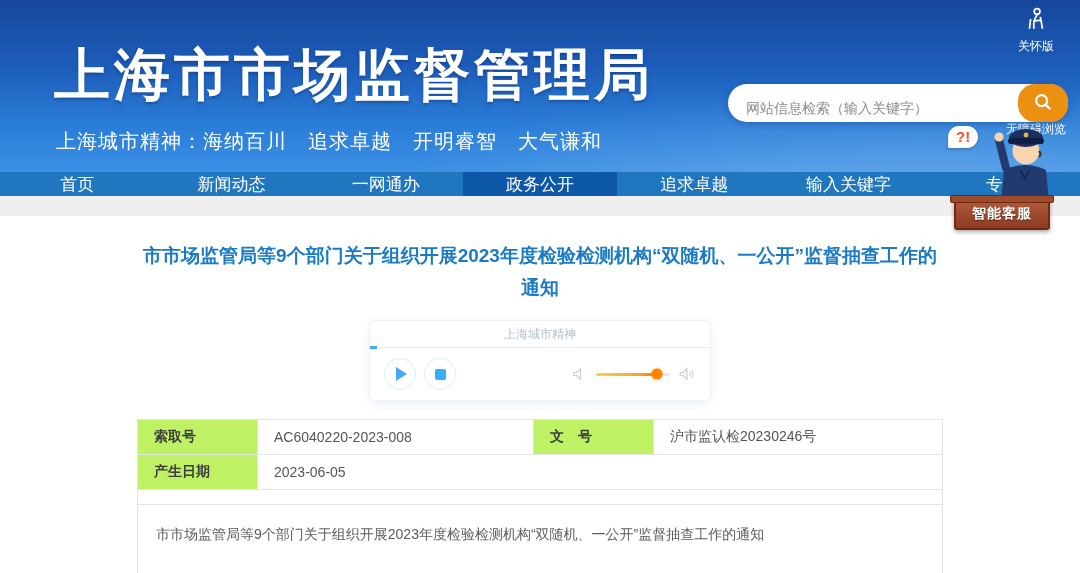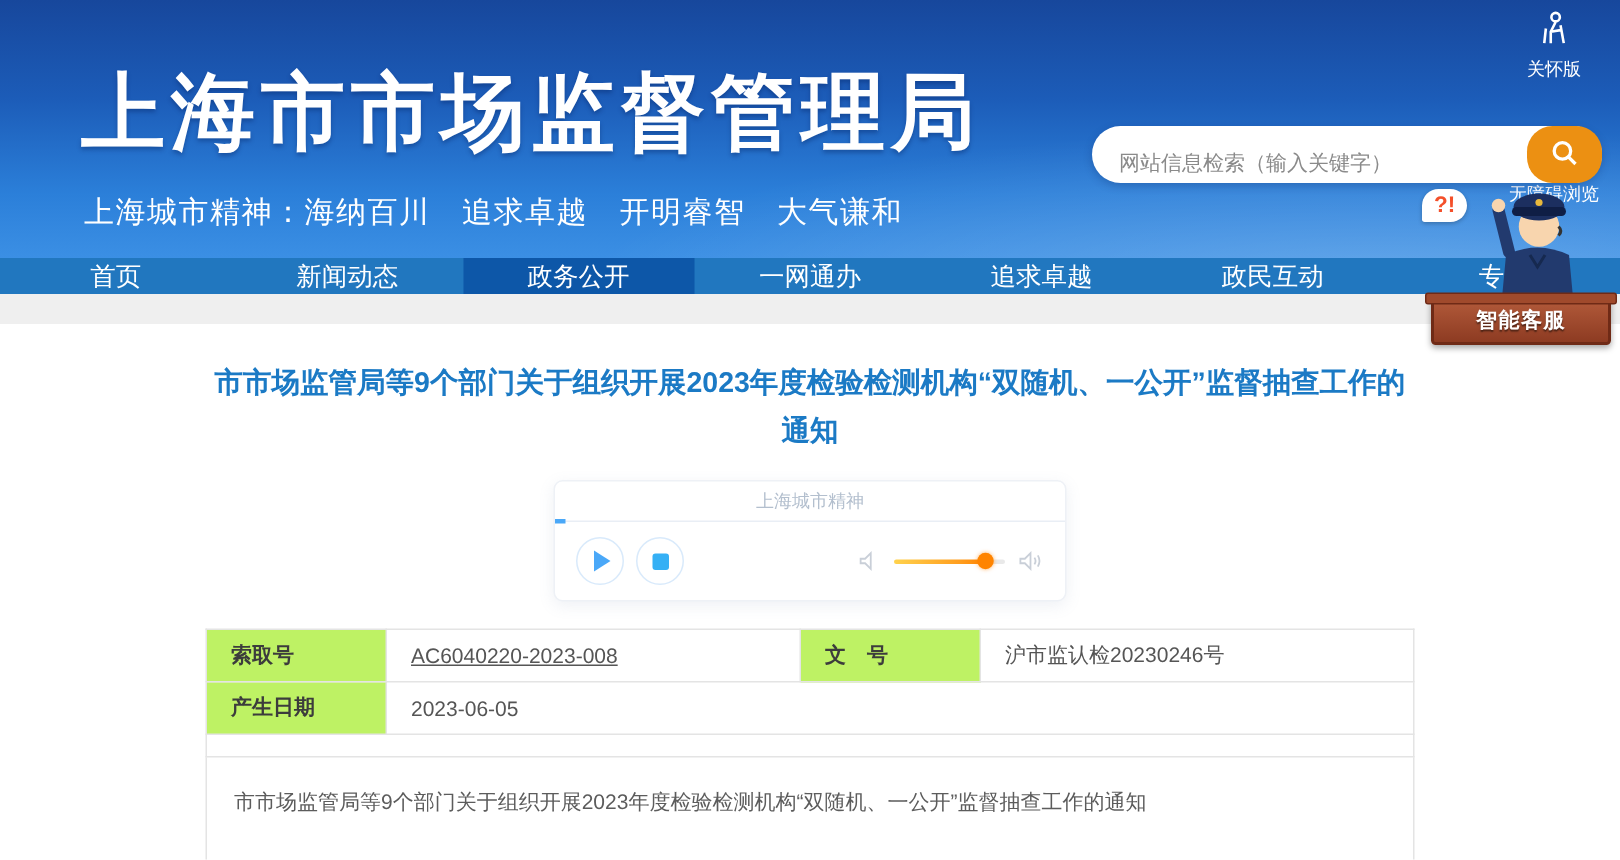--- a/index.html
+++ b/index.html
@@ -36,21 +36,21 @@
   .nav-item { flex:1; display:flex; align-items:center; justify-content:center;
     color:#fff; font-size:17px; cursor:pointer; }
   .nav-item.active { background:#0d57a8; }
 
   
   .mascot { position:absolute; top:118px; right:16px; width:116px; height:112px; z-index:40; }
   .bubble { position:absolute; left:0; top:8px; background:#fff; border-radius:12px 12px 12px 2px;
     padding:2px 8px 3px; font-size:15px; font-weight:bold; color:#f4502a;
     box-shadow:0 1px 3px rgba(0,0,0,.25); }
   .officer { position:absolute; right:6px; top:0; width:66px; height:84px; }
-  .podium { position:absolute; left:6px; bottom:0; width:120px; height:32px;
+  .podium { position:absolute; left:6px; bottom:0; width:96px; height:32px;
     background:linear-gradient(180deg,#b25a3a 0%,#8d3b22 100%);
     border:2px solid #6f2a16; border-radius:3px; display:flex; align-items:center;
     justify-content:center; box-shadow:0 2px 4px rgba(0,0,0,.35); }
   .podium::before { content:""; position:absolute; top:-5px; left:-6px; right:-6px; height:6px;
     background:#a04a2c; border:1px solid #6f2a16; border-radius:2px; }
   .podium-label { color:#fff; font-size:14px; font-weight:bold; letter-spacing:1px;
     text-shadow:0 1px 1px rgba(0,0,0,.5); }
 
   
   .gray-strip { width:1080px; height:20px; background:#efefef; }
@@ -75,21 +75,21 @@
   .vol-track { position:relative; width:74px; height:3px; border-radius:2px; margin:0 8px;
     background:linear-gradient(90deg,#ffd24d 0%,#ff9d1e 60%,#ff8400 82%, #e9e9e9 82%, #e9e9e9 100%);
     cursor:pointer; }
   .vol-knob { position:absolute; left:82%; top:50%; width:11px; height:11px; border-radius:50%;
     background:#ff8400; transform:translate(-50%,-50%); box-shadow:0 0 3px rgba(255,132,0,.6); }
 
   
   .meta { width:806px; border-collapse:collapse; font-size:14px; color:#555; table-layout:fixed; }
   .meta td { border:1px solid #e4e4e4; padding:8px 16px; height:34px; }
   .meta .lbl { background:#bef264; color:#3c3c3c; font-weight:bold; width:120px; }
-  .meta .v1 { width:276px;text-decoration:underline; }
+  .meta .v1 { width:276px; }
   .meta .spacer-row td { height:15px; padding:0; }
   .meta .body-cell { padding:16px 18px 30px; }
   .meta .body-cell p { color:#5c5c5c; line-height:27px; max-width:655px; }
 </style>
 </head>
 <body>
 
 <div class="banner">
 
   <div class="topbar">
@@ -155,24 +155,24 @@
             <path d="M15 15 L20 20"></path>
           </svg>
       </span>
     </button>
   </div>
 </div>
 
 <div class="nav">
   <div class="nav-item">首页</div>
   <div class="nav-item">新闻动态</div>
+  <div class="nav-item">一网通办</div>
   <div class="nav-item active">政务公开</div>
-  <div class="nav-item">一网通办</div>
   <div class="nav-item">追求卓越</div>
-  <div class="nav-item">政民互动</div>
+  <div class="nav-item">输入关键字</div>
   <div class="nav-item">专题</div>
 </div>
 
 <div class="mascot">
   <div class="bubble">?!</div>
   <div class="officer">
     <svg viewBox="0 0 66 84">
       <path d="M14 50 L7 22" stroke="#223a6e" stroke-width="8" stroke-linecap="round" fill="none"></path>
       <circle cx="7" cy="19" r="4.5" fill="#f8d5ae"></circle>
       <path d="M12 52 Q33 42 54 52 L57 84 L9 84 Z" fill="#223a6e"></path>

